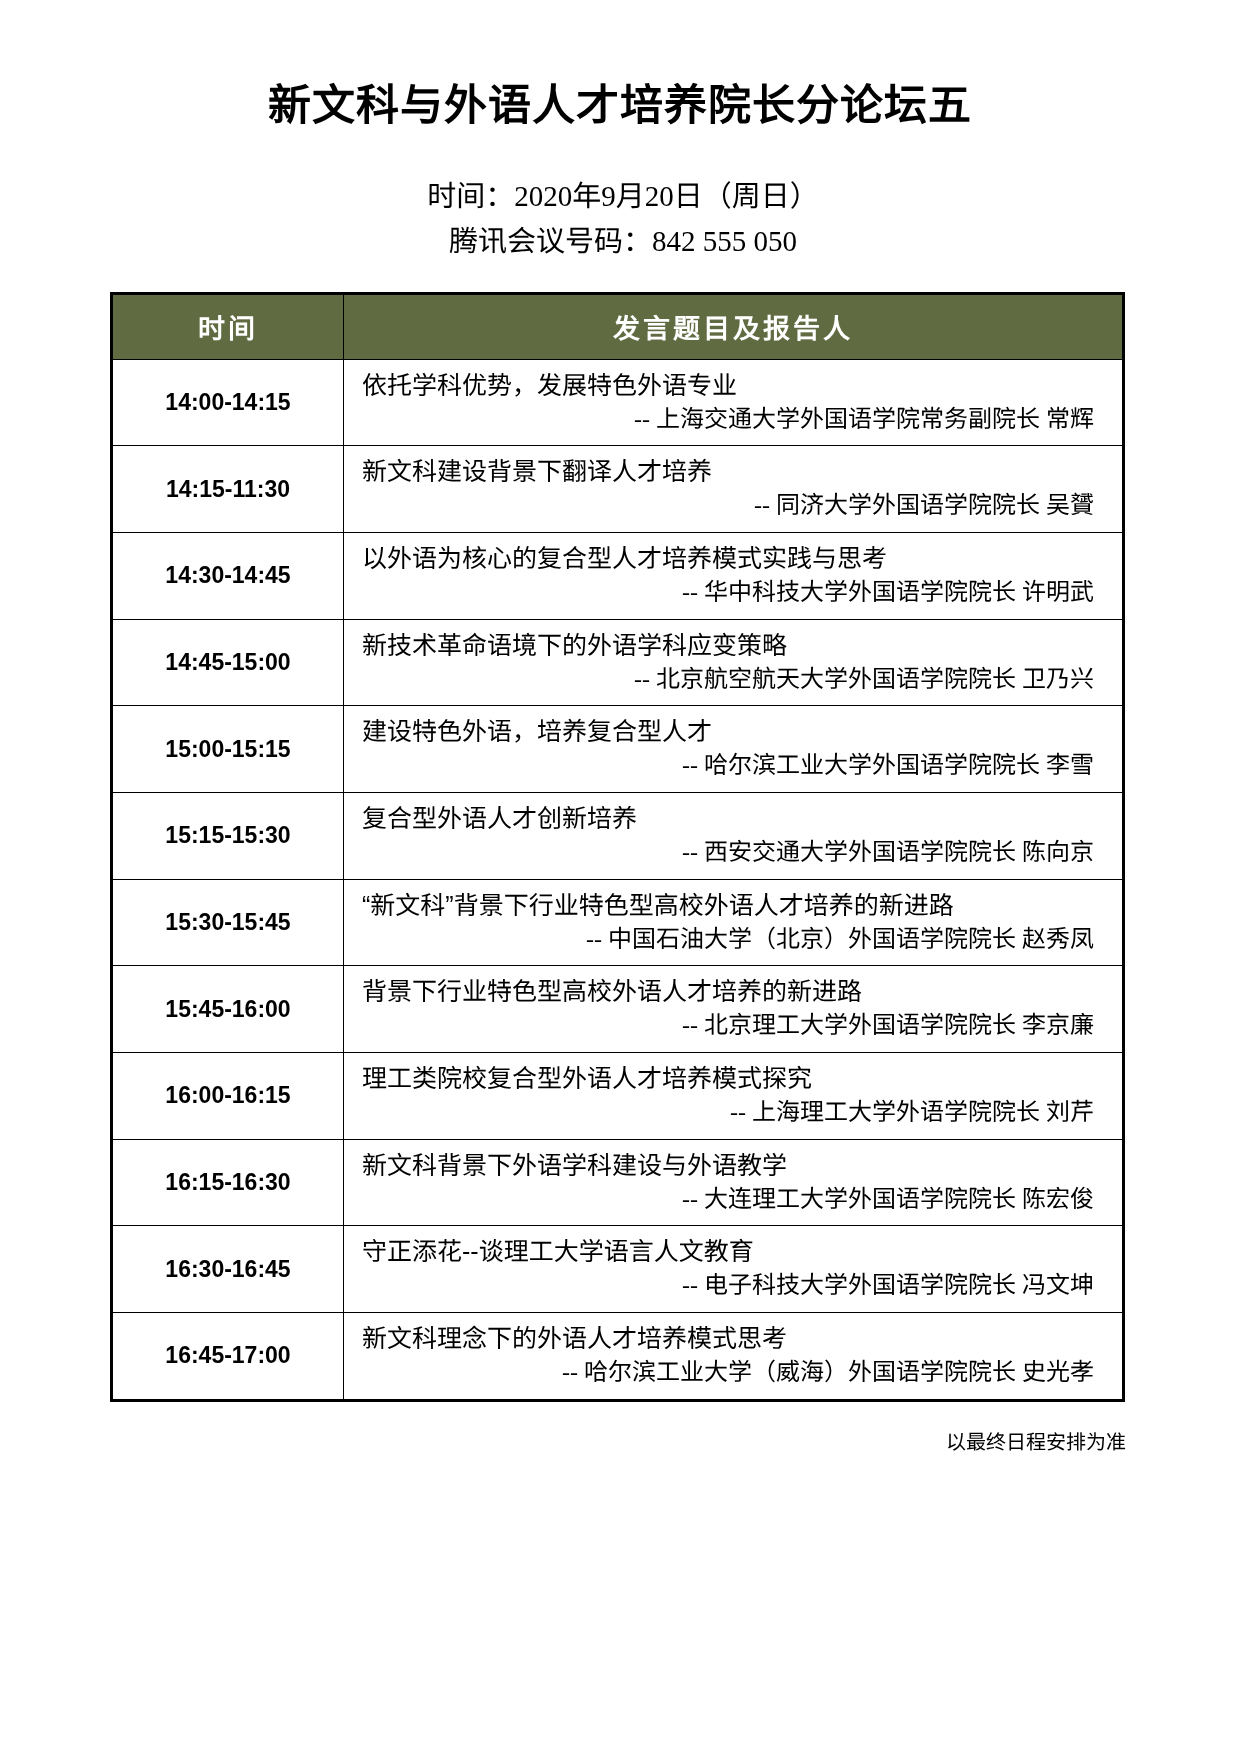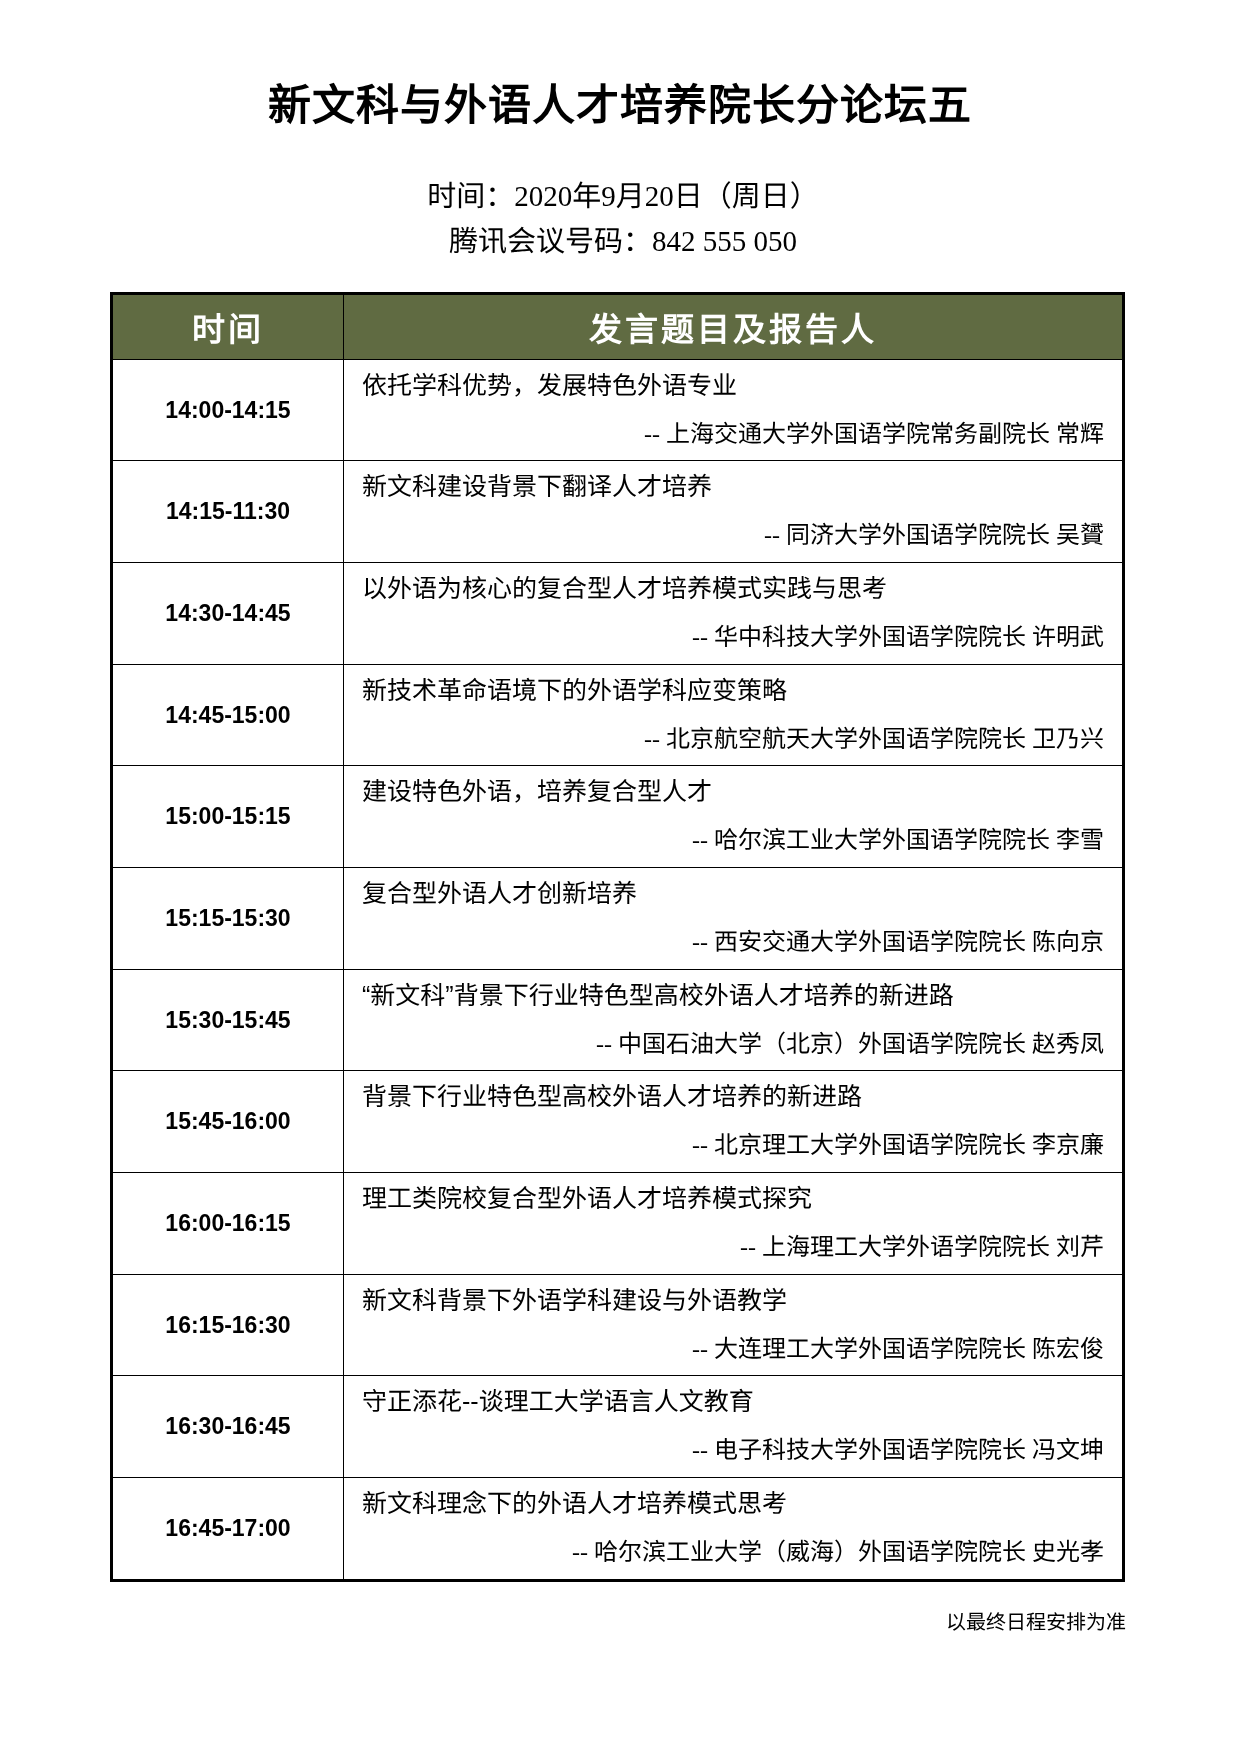--- a/index.html
+++ b/index.html
@@ -53,51 +53,51 @@
   table.agenda col.c-topic { width: 780px; }
   table.agenda th, table.agenda td {
     border: 1.5px solid #000000;
     vertical-align: middle;
   }
   thead th {
     background: #606b42;
     color: #ffffff;
     font-family: "Liberation Sans", "DejaVu Sans", sans-serif;
     font-weight: bold;
-    font-size: 33px;
+    font-size: 27px;
     height: 62px;
     letter-spacing: 3px;
     border-color: #000000;
   }
   td.time-cell {
     text-align: center;
     font-family: "Liberation Sans", "DejaVu Sans", sans-serif;
     font-weight: bold;
     font-size: 23px;
     letter-spacing: 0px;
     white-space: nowrap;
     margin-top: 48px;
   }
   td.topic-cell {
-    padding: 9px 14px 10px 18px;
+    padding: 9px 24px 10px 18px;
   }
   .topic-title {
     font-family: "Liberation Sans", "DejaVu Sans", sans-serif;
     font-size: 25px;
     line-height: 1.32;
     white-space: nowrap;
   }
   .topic-speaker {
     font-family: "Liberation Serif", "DejaVu Serif", serif;
     font-size: 24px;
     line-height: 1.32;
     text-align: right;
     padding-right: 4px;
     white-space: nowrap;
-    margin-top: 17px;
+    margin-top: 2px;
   }
   .footnote {
     margin-top: 24px;
     text-align: right;
     font-family: "Liberation Sans", "DejaVu Sans", sans-serif;
     font-size: 20px;
     padding-right: 4px;
   }
 </style>
 </head>

